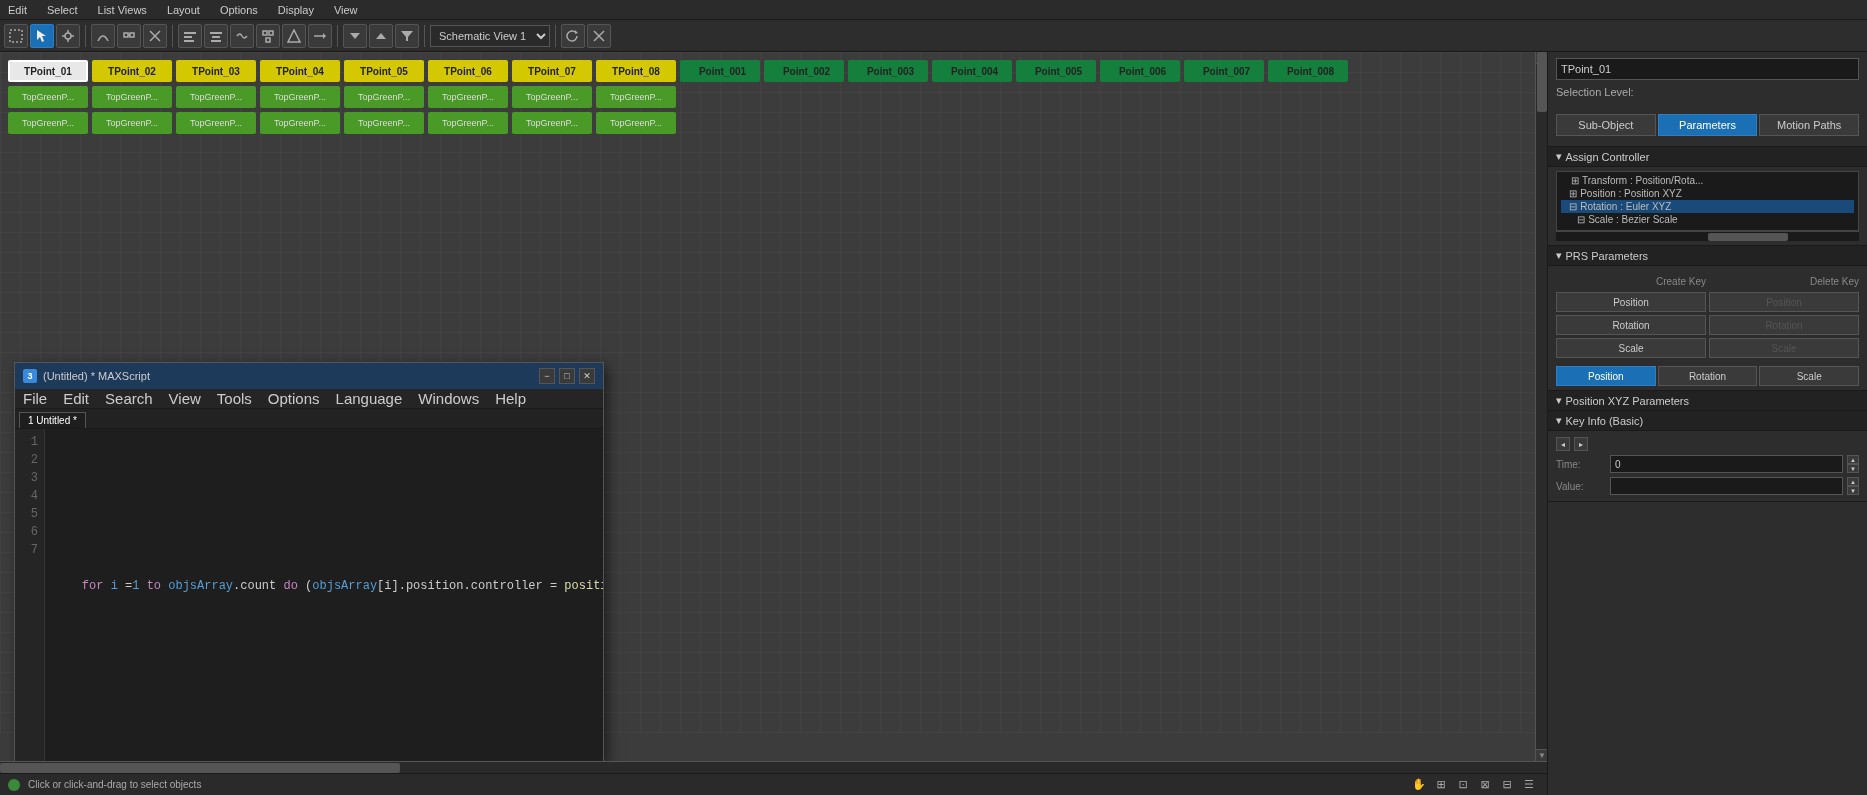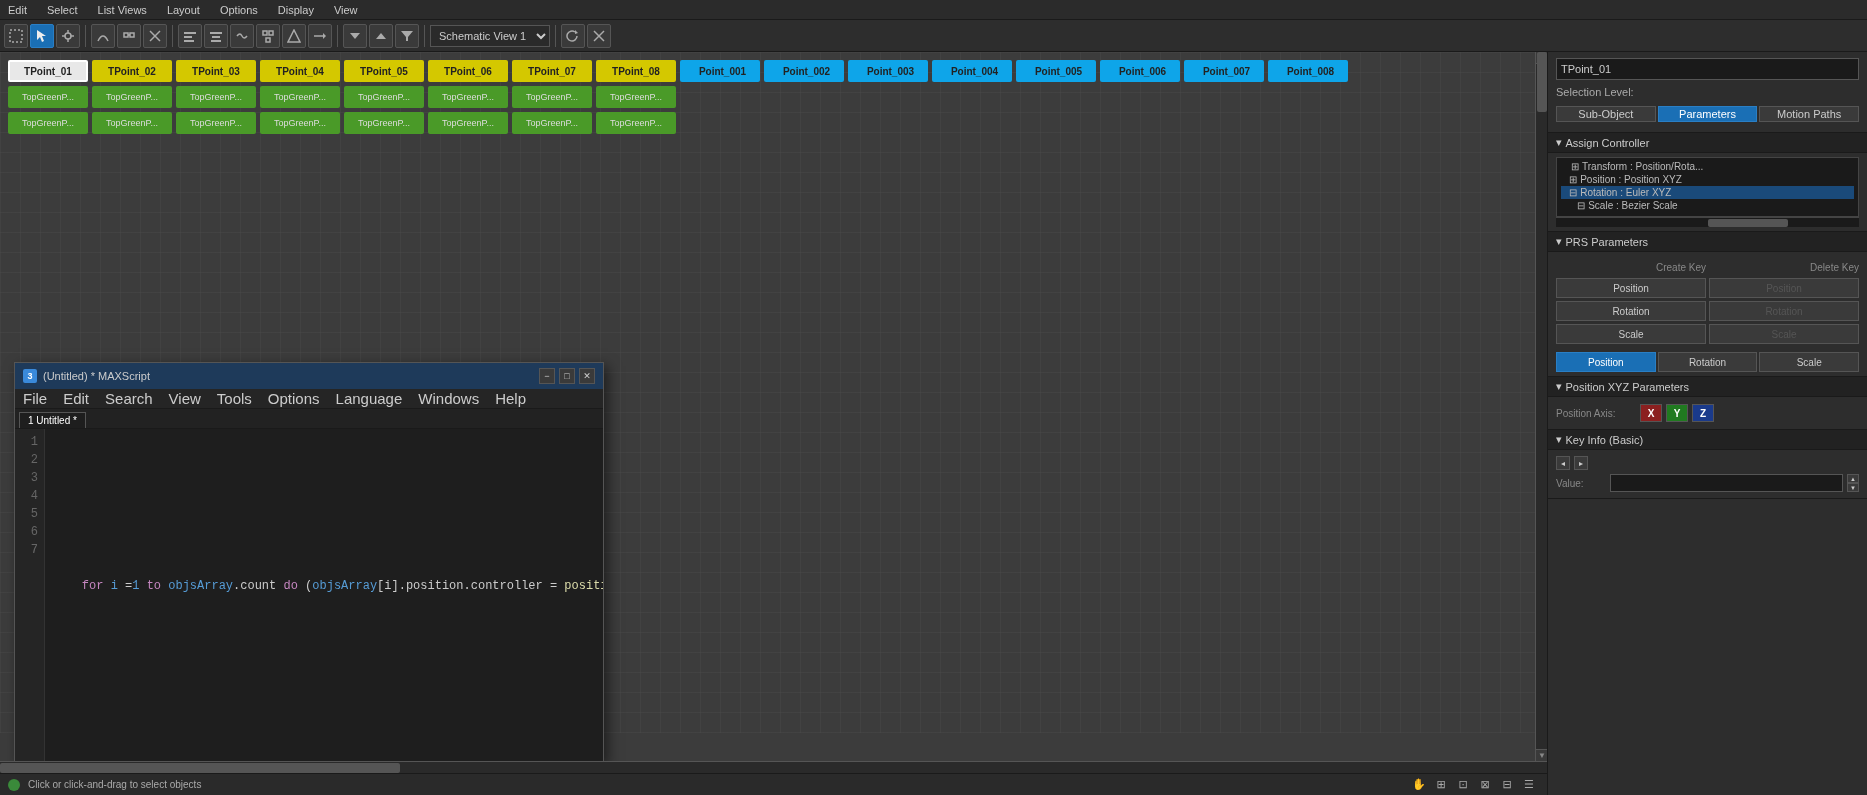--- a/index.html
+++ b/index.html
@@ -122,21 +122,21 @@
     }
     .node-white {
       background: #e8e8e8;
       color: #222;
     }
     .node-yellow {
       background: #d4c800;
       color: #222;
     }
     .node-green {
-      background: #0ea5e9;
+      background: #15803d;
       color: #222;
       padding-left: 9px;
     }
     .node-green-sub {
       background: #4a9a28;
       color: #ddd;
       font-weight: normal;
       font-size: 9px;
       min-width: 80px;
     }
@@ -211,33 +211,33 @@
       border: 1px solid #555;
       color: #ccc;
       font-size: 11px;
       padding: 0 4px;
       margin-bottom: 6px;
     }
 
     .label-row {
       display: flex;
       align-items: center;
-      margin-bottom: 8px;
+      margin-bottom: 16px;
       font-size: 11px;
       color: #aaa;
     }
 
     .tab-btn-row {
       display: flex;
       gap: 2px;
       margin-bottom: 4px;
     }
     .tab-btn {
       flex: 1;
-      height: 16px;
+      height: 22px;
       background: #3a3a3a;
       border: 1px solid #555;
       color: #ccc;
       font-size: 11px;
       cursor: pointer;
       display: flex; align-items: center; justify-content: center;
     }
     .tab-btn.active {
       background: #1a6fb5;
       border-color: #2a7fc5;
@@ -869,37 +869,37 @@
         <button class="prs-tab active">Position</button>
         <button class="prs-tab">Rotation</button>
         <button class="prs-tab">Scale</button>
       </div>
     </div>
 
     <div class="section-header">
       <span>▾</span>
       <span>Position XYZ Parameters</span>
     </div>
-    <div class="section-body">
-      <div class="xyz-row">
-        <span class="xyz-label">Position Axis:</span>
-        <button class="xyz-btn xyz-x">X</button>
-        <button class="xyz-btn xyz-y">Y</button>
-        <button class="xyz-btn xyz-z">Z</button>
-      </div>
-    </div>
 
     <div class="section-header">
       <span>▾</span>
       <span>Key Info (Basic)</span>
     </div>
     <div class="section-body">
       <div class="key-info-row">
         <button class="ki-nav-btn">◂</button>
         <button class="ki-nav-btn">▸</button>
+      </div>
+      <div class="key-info-row">
+        <span class="ki-label">Time:</span>
+        <input class="ki-input" type="text" value="0" style="">
+        <div class="ki-spinner">
+          <button class="ki-spin-btn">▲</button>
+          <button class="ki-spin-btn">▼</button>
+        </div>
       </div>
       <div class="key-info-row">
         <span class="ki-label">Value:</span>
         <input class="ki-input" type="text" value="" style="">
         <div class="ki-spinner">
           <button class="ki-spin-btn">▲</button>
           <button class="ki-spin-btn">▼</button>
         </div>
       </div>
     </div>

